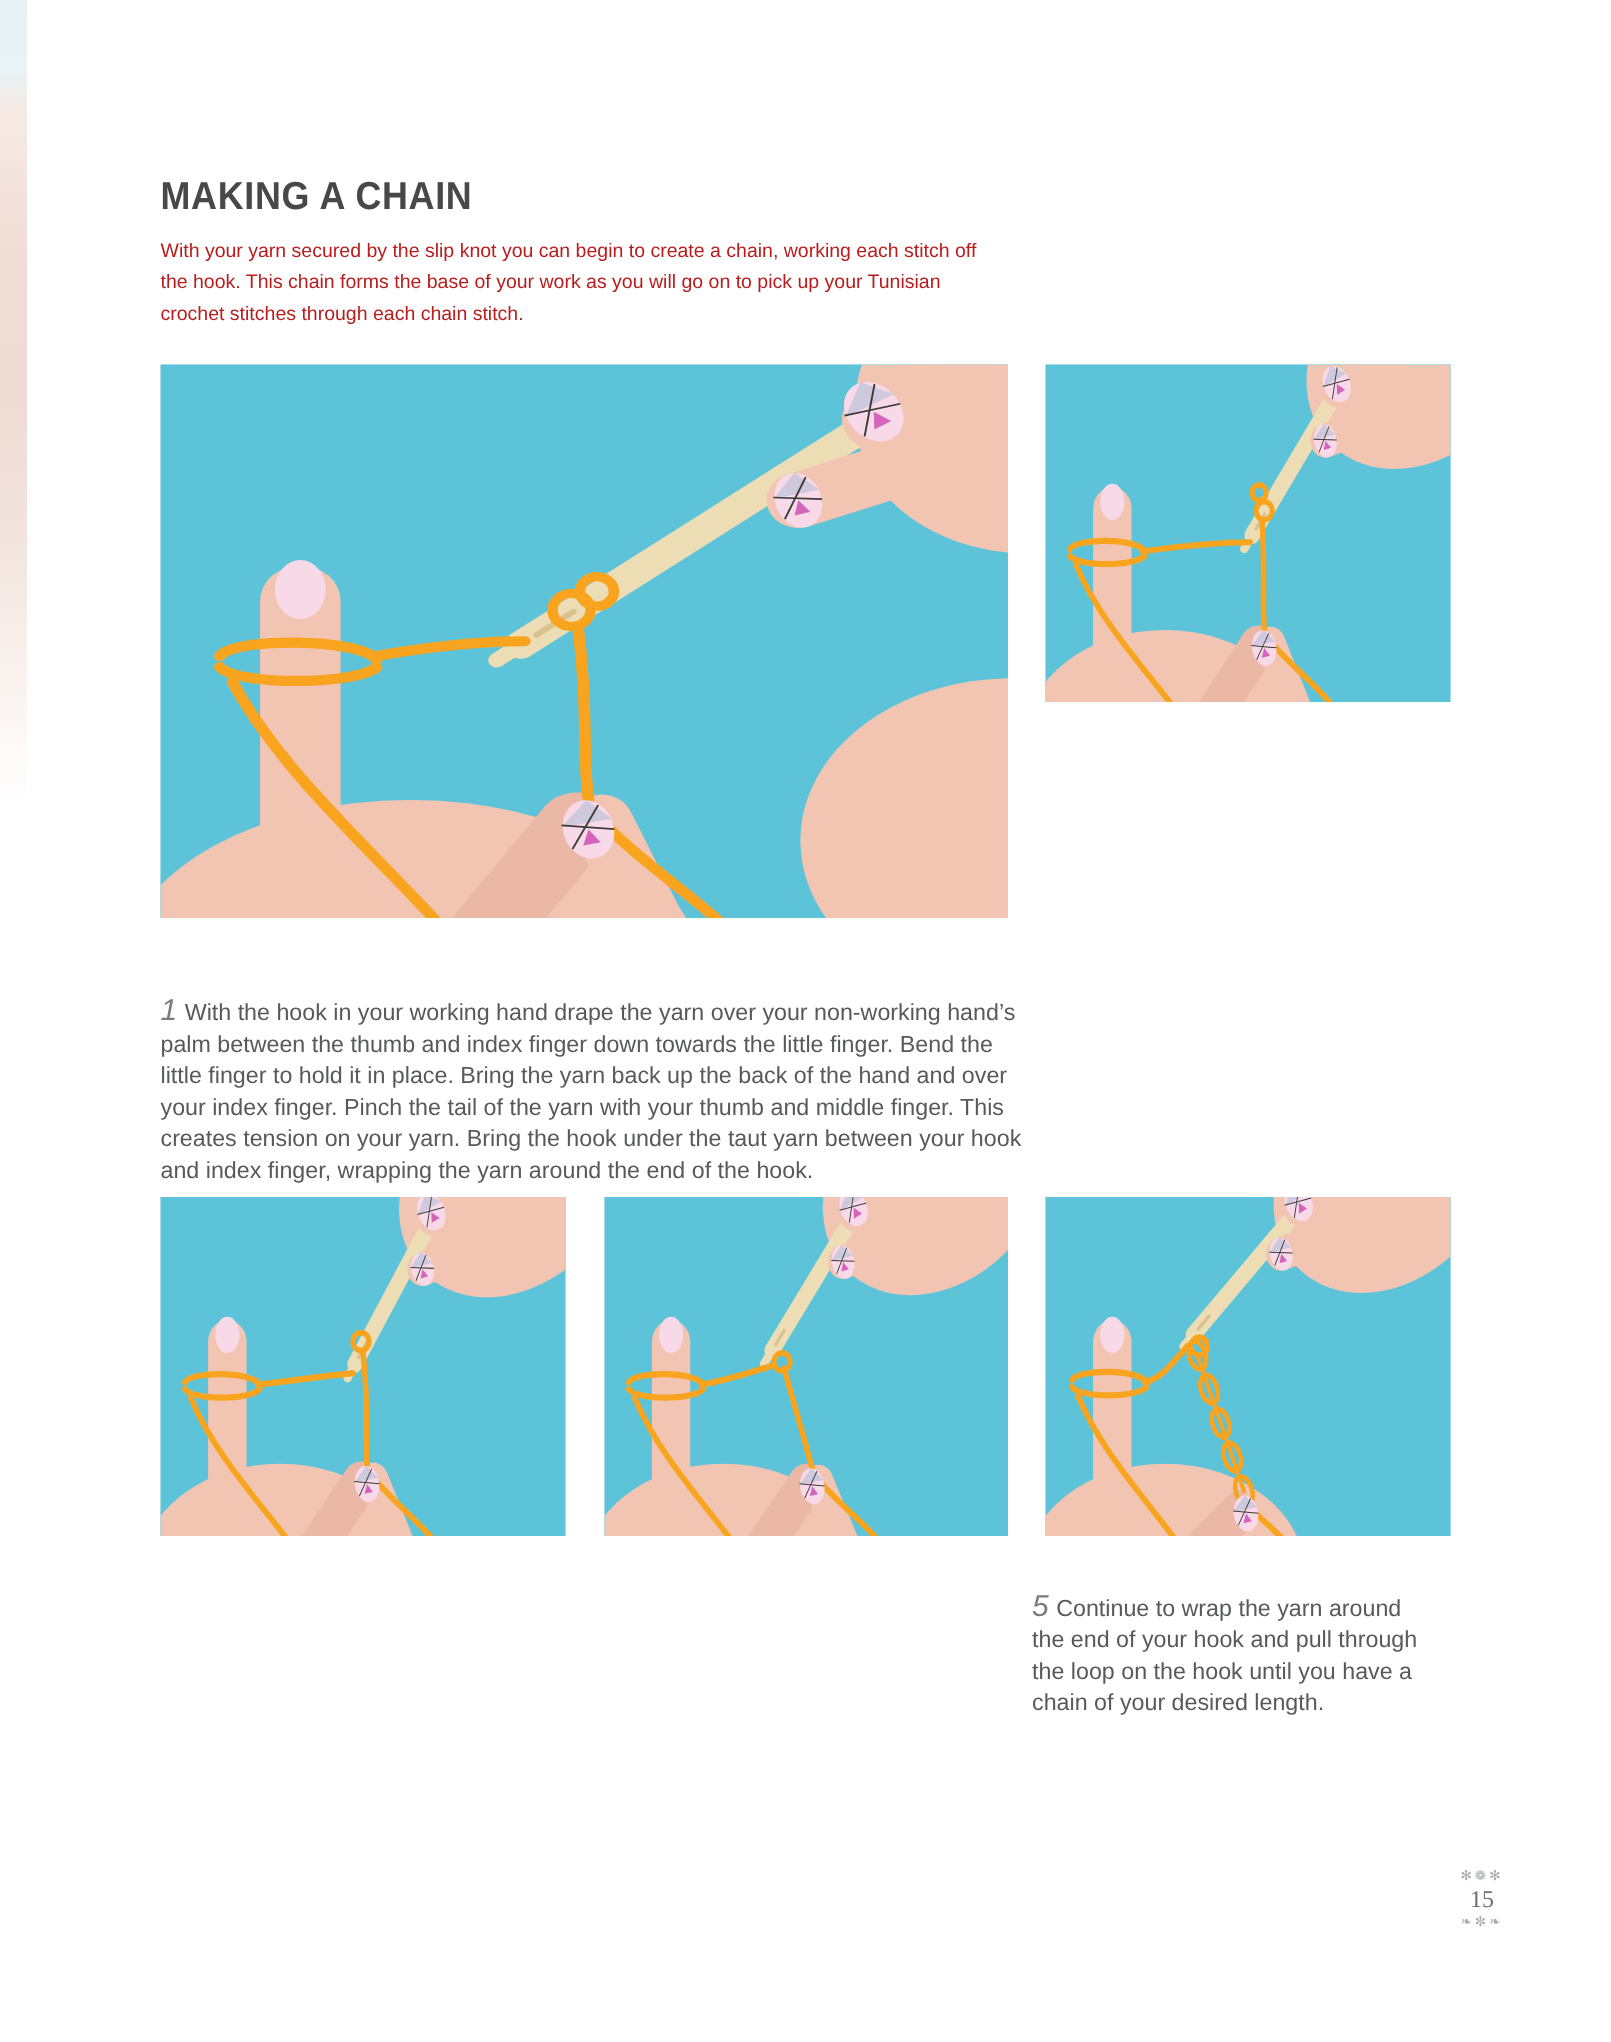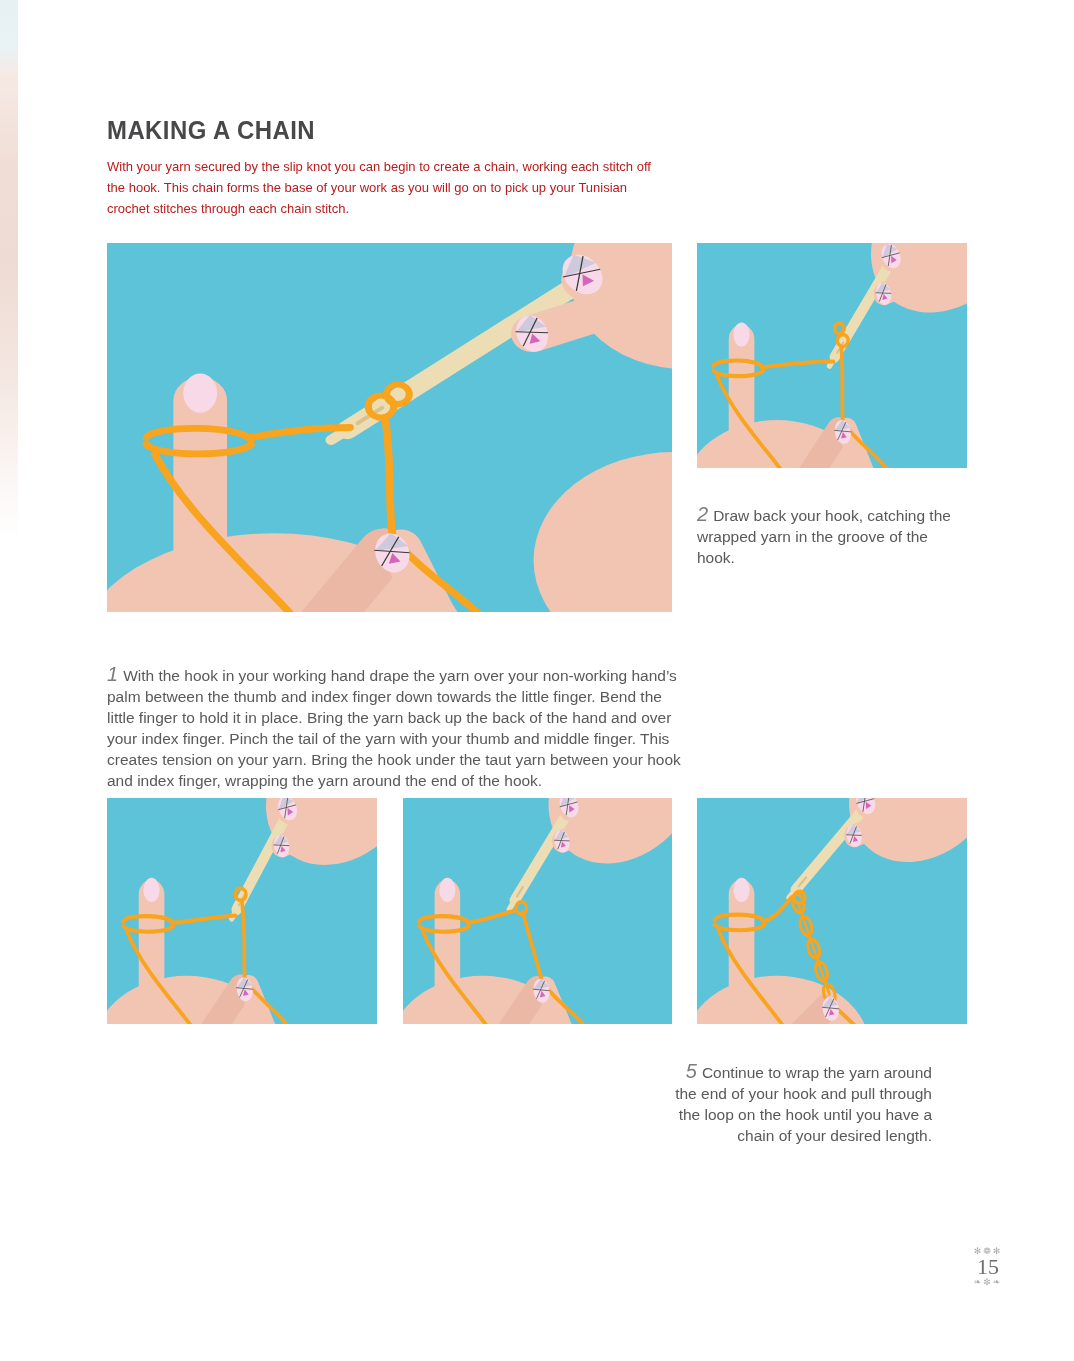--- a/index.html
+++ b/index.html
@@ -41,32 +41,32 @@
     position:absolute;
     font-size:15.5px;line-height:21px;color:#58595b;
   }
   .caption .num{
     font-style:italic;font-size:20px;color:#7b7c7f;margin-right:5px;
   }
   #caption-2{left:697px;top:488px;width:264px;}
   #caption-1{left:107px;top:632px;width:576px;margin-top:32px;}
   #caption-3{left:107px;top:1045px;width:252px;}
   #caption-4{left:403px;top:1045px;width:262px;}
-  #caption-5{left:670px;top:1045px;width:262px;text-align:right;}
+  #caption-5{left:688px;top:1045px;width:262px;}
   .page-foot{
     position:absolute;left:950px;top:1246px;width:76px;
     text-align:center;
   }
   .orn{
     font-size:9px;line-height:11px;color:#a7a9ac;letter-spacing:2px;
     font-family:"DejaVu Sans", sans-serif;
   }
   .pnum{
     font-family:"Liberation Serif", serif;
-    font-size:22px;line-height:20px;color:#6d6e71;
+    font-size:16px;line-height:20px;color:#6d6e71;
   }
 </style>
 </head>
 <body>
 
 <div class="page">
 
   <div class="left-strip"></div>
 
   <h1 class="title">MAKING A CHAIN</h1>
@@ -295,23 +295,20 @@
         <g transform="translate(198 280) rotate(-12)">
           <ellipse rx="12" ry="16" fill="#f7d9e7"></ellipse>
           <path d="M-12,-4 L2.4000000000000004,-16 L12,-3.2 Z" fill="#c9c6da" opacity="0.9"></path>
           <path d="M-4.199999999999999,8 L0,0 L4.199999999999999,8 Z" fill="#cf4fb4" opacity="0.85"></path>
           <line x1="-12" y1="-4.8" x2="12" y2="2.4" stroke="#3b3b3b" stroke-width="0.9"></line>
           <line x1="-9.600000000000001" y1="8.8" x2="7.199999999999999" y2="-12" stroke="#3b3b3b" stroke-width="0.9"></line>
         </g>
       </svg>
     </div>
 
-  <p class="caption" id="caption-2">
-    <span class="num">2</span><span>Draw back your hook, catching the wrapped yarn in the groove of the hook.</span>
-  </p>
 
   <p class="caption" id="caption-1">
     <span class="num">1</span><span>With the hook in your working hand drape the yarn over your non-working hand’s palm between the thumb and index finger down towards the little finger. Bend the little finger to hold it in place. Bring the yarn back up the back of the hand and over your index finger. Pinch the tail of the yarn with your thumb and middle finger. This creates tension on your yarn. Bring the hook under the taut yarn between your hook and index finger, wrapping the yarn around the end of the hook.</span>
   </p>
 
 
 
   <p class="caption" id="caption-5">
     <span class="num">5</span><span>Continue to wrap the yarn around the end of your hook and pull through the loop on the hook until you have a chain of your desired length.</span>
   </p>

